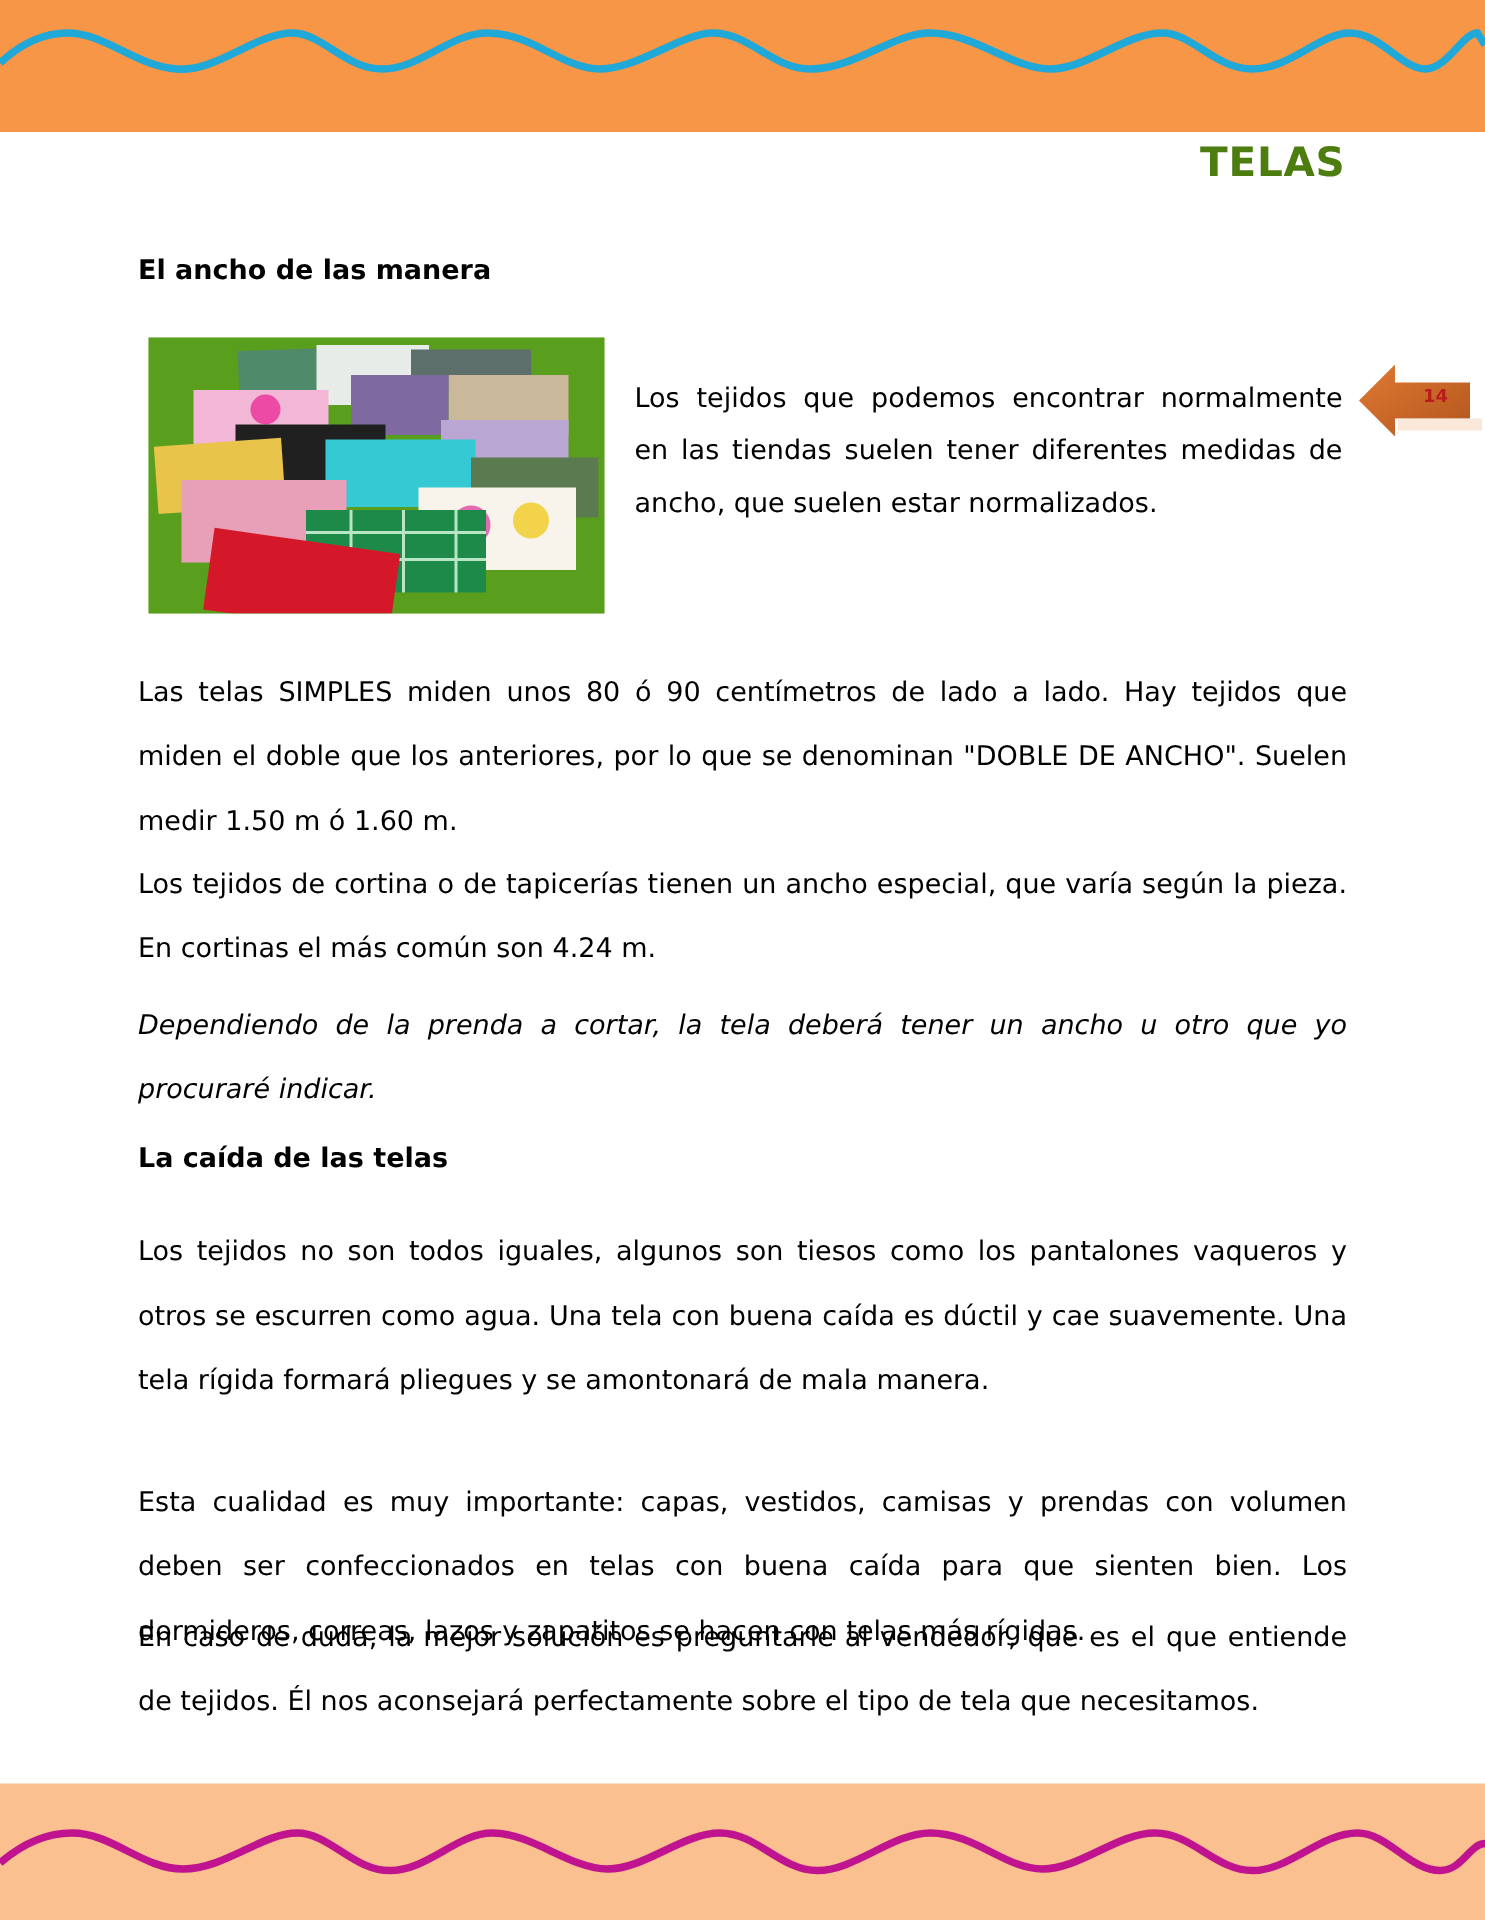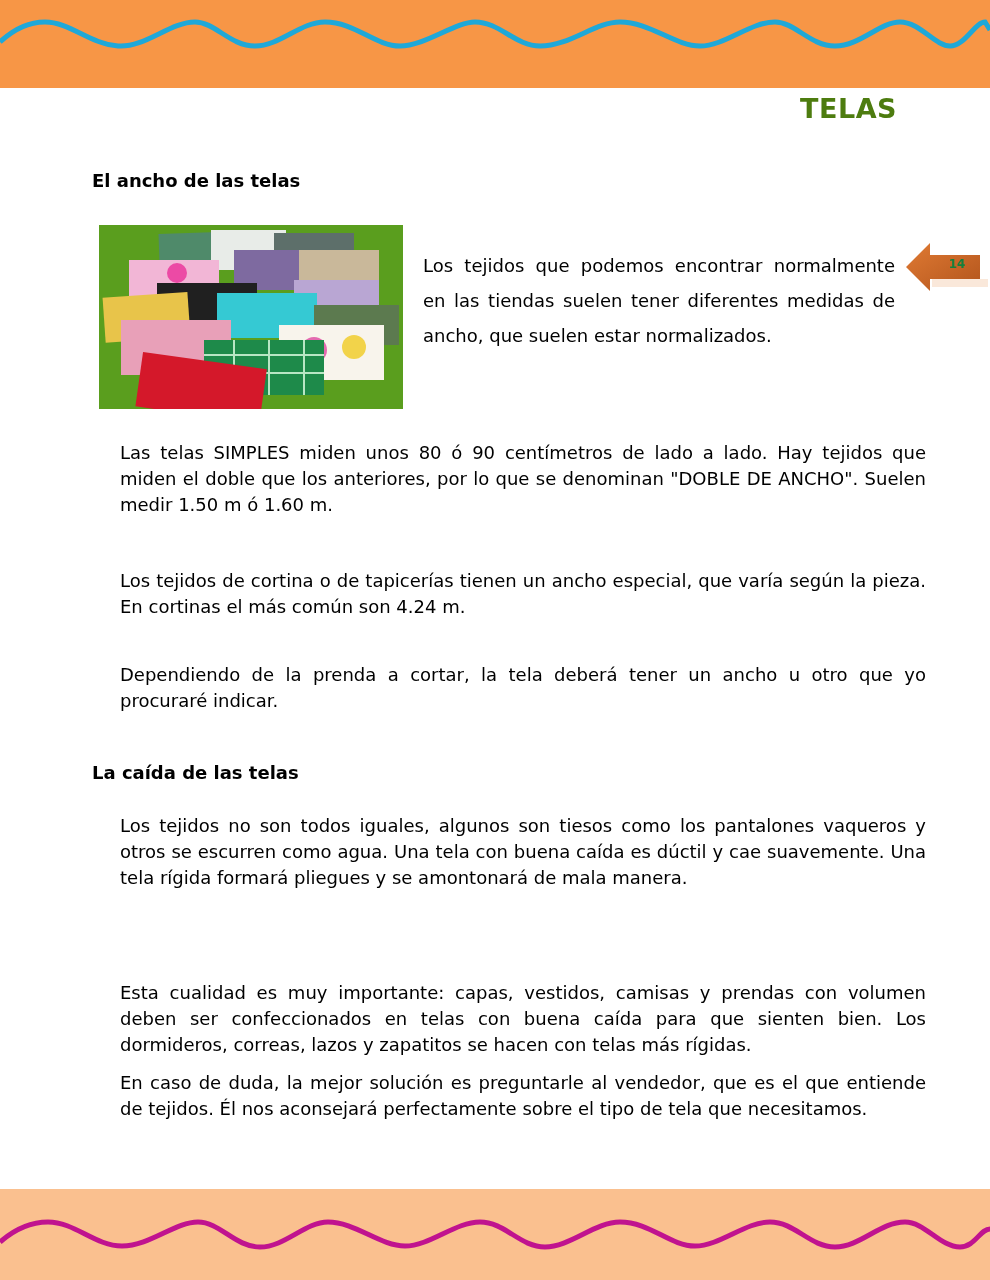--- a/index.html
+++ b/index.html
@@ -34,44 +34,44 @@
     overflow: hidden; background: #5a9e1e;
   }
   .photo svg { display: block; }
   .intro {
     position: absolute; left: 423px; top: 248px; width: 472px;
     font-size: 18px; line-height: 35px; text-align: justify;
     text-align-last: left;
   }
   .para {
     position: absolute; left: 92px; width: 806px;
-    font-size: 18px; line-height: 26px; text-align: justify; margin-left: 28px;
+    font-size: 18px; line-height: 43px; text-align: justify;
   }
   .page-tab {
     position: absolute; left: 906px; top: 243px; width: 84px; height: 48px;
   }
   .page-tab svg { position: absolute; left: 0; top: 0; }
   .page-num {
     position: absolute; left: 36px; top: 14px; width: 30px; text-align: center;
-    color: #15803d; font-size: 12px; font-weight: bold;
+    color: #b91c1c; font-size: 12px; font-weight: bold;
     font-family: "DejaVu Sans", sans-serif;
   }
 </style>
 </head>
 <body>
 
 <div class="top-band">
   <svg width="990" height="88">
     <path d="M0,42 C15,28 30,22 45,22 C70,22 90,44 118,46 C145,48 170,22 195,22 C215,22 230,46 255,46 C280,46 300,22 325,22 C355,22 375,46 400,46 C425,46 455,22 475,22 C500,22 515,46 540,46 C570,46 595,22 620,22 C650,22 675,46 700,46 C725,46 750,22 775,22 C795,22 810,46 835,46 C860,46 880,22 900,22 C920,22 935,46 950,46 C965,46 975,22 985,22 L990,30" fill="none" stroke="#1fa8d8" stroke-width="5"></path>
   </svg>
 </div>
 
 <div class="page-title">TELAS</div>
 
-<div class="heading" style="top:170px;">El ancho de las telas</div>
+<div class="heading" style="top:170px;">El ancho de las manera</div>
 
 <div class="photo">
   <svg width="304" height="184" viewBox="0 0 304 184">
     <rect x="0" y="0" width="304" height="184" fill="#5a9e1e"></rect>
     <rect x="60" y="8" width="60" height="30" fill="#4f8a6a" transform="rotate(-2 90 23)"></rect>
     <rect x="112" y="5" width="75" height="40" fill="#e8ece8"></rect>
     <rect x="175" y="8" width="80" height="28" fill="#5d6f6a"></rect>
     <rect x="200" y="25" width="80" height="40" fill="#c9b89a"></rect>
     <rect x="135" y="25" width="65" height="40" fill="#7e6aa0"></rect>
     <rect x="30" y="35" width="90" height="45" fill="#f2b6d6"></rect>
@@ -106,21 +106,21 @@
       </linearGradient>
     </defs>
     <polygon points="0,24 24,0 24,12 74,12 74,36 24,36 24,48" fill="url(#tabg)"></polygon>
     <rect x="26" y="36" width="56" height="8" fill="#f6d9c2" opacity="0.6"></rect>
   </svg>
   <span class="page-num">14</span>
 </div>
 
 <div class="para" style="top:440px;">Las telas SIMPLES miden unos 80 ó 90 centímetros de lado a lado. Hay tejidos que miden el doble que los anteriores, por lo que se denominan "DOBLE DE ANCHO". Suelen medir 1.50 m ó 1.60 m.</div>
 <div class="para" style="top:568px;">Los tejidos de cortina o de tapicerías tienen un ancho especial, que varía según la pieza. En cortinas el más común son 4.24 m.</div>
-<div class="para" style="top:662px;">Dependiendo de la prenda a cortar, la tela deberá tener un ancho u otro que yo procuraré indicar.</div>
+<div class="para" style="top:662px;font-style:italic;">Dependiendo de la prenda a cortar, la tela deberá tener un ancho u otro que yo procuraré indicar.</div>
 
 <div class="heading" style="top:762px;">La caída de las telas</div>
 
 <div class="para" style="top:813px;">Los tejidos no son todos iguales, algunos son tiesos como los pantalones vaqueros y otros se escurren como agua. Una tela con buena caída es dúctil y cae suavemente. Una tela rígida formará pliegues y se amontonará de mala manera.</div>
 <div class="para" style="top:980px;">Esta cualidad es muy importante: capas, vestidos, camisas y prendas con volumen deben ser confeccionados en telas con buena caída para que sienten bien. Los dormideros, correas, lazos y zapatitos se hacen con telas más rígidas.</div>
 <div class="para" style="top:1070px;">En caso de duda, la mejor solución es preguntarle al vendedor, que es el que entiende de tejidos. Él nos aconsejará perfectamente sobre el tipo de tela que necesitamos.</div>
 
 <div class="bottom-band">
   <svg width="990" height="91">
     <path d="M0,53 C15,40 30,33 48,33 C75,33 95,57 122,57 C150,57 175,33 198,33 C220,33 235,58 260,58 C285,58 305,33 328,33 C355,33 380,57 405,57 C430,57 455,33 480,33 C505,33 520,58 545,58 C570,58 595,33 620,33 C650,33 670,57 695,57 C720,57 745,33 770,33 C795,33 810,58 835,58 C860,58 880,33 905,33 C925,33 940,58 960,58 C975,58 980,40 990,40" fill="none" stroke="#c0138f" stroke-width="5"></path>

